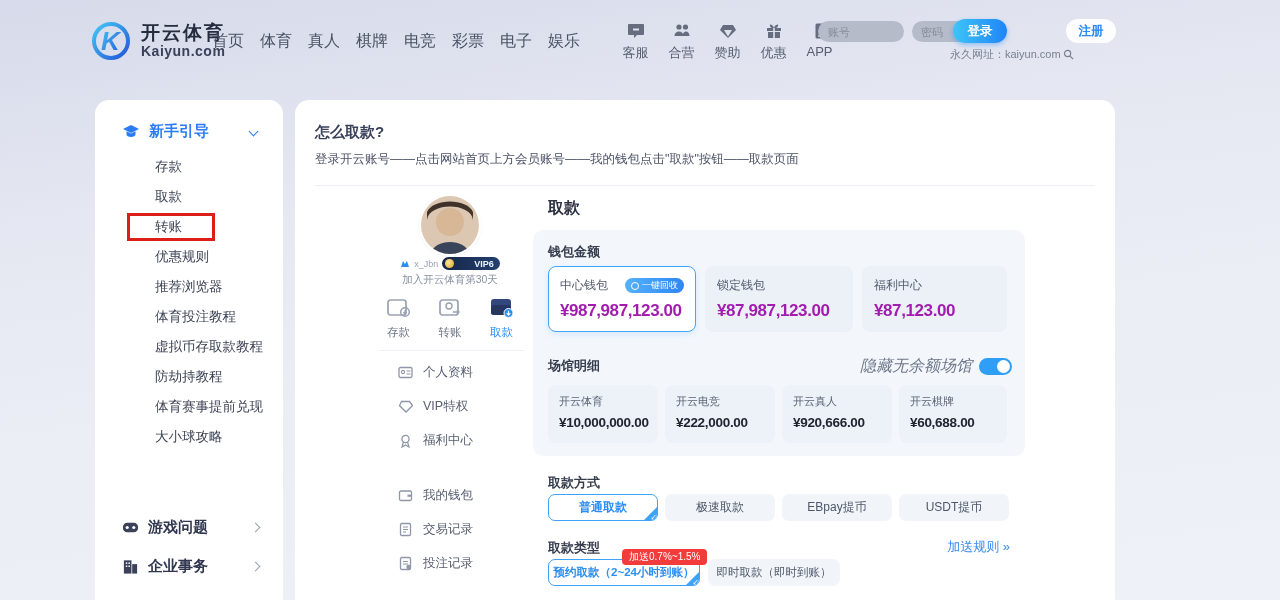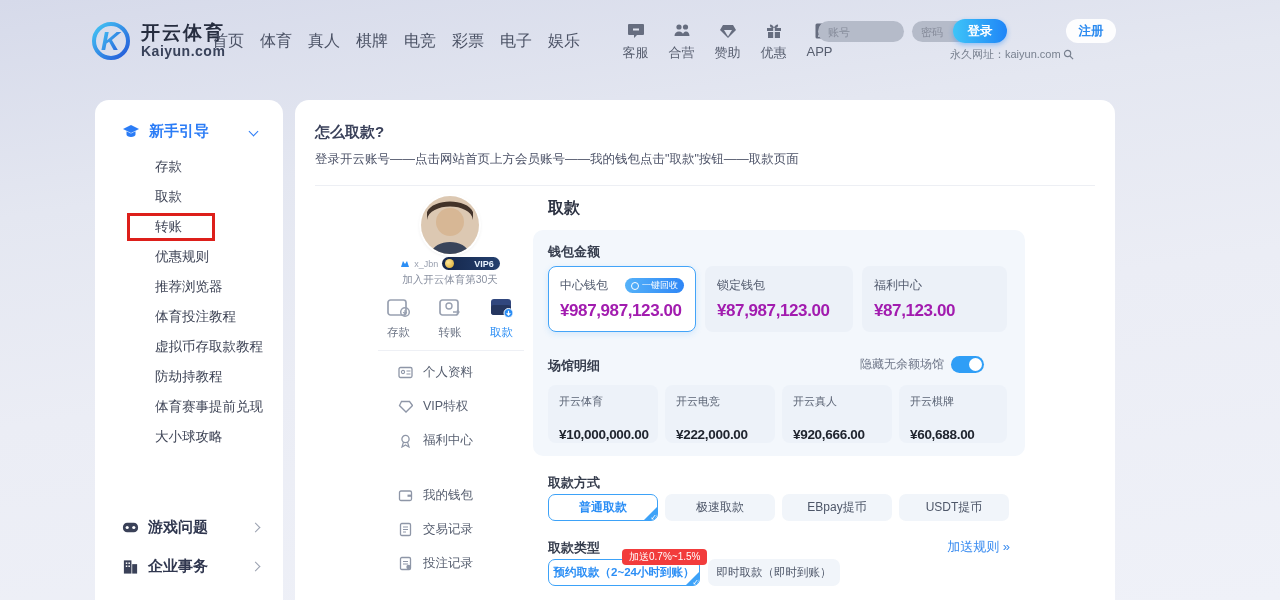--- a/index.html
+++ b/index.html
@@ -95,27 +95,27 @@
   .wcard { width:148px; height:66px; background:#ecf1f8; border-radius:8px; padding:11px 12px; cursor:pointer; }
   .wcard.sel { background:#fff; border:1.5px solid #43a4f8; box-shadow:0 2px 6px rgba(67,164,248,.18); padding:10px 11px; }
   .wc-top { display:flex; align-items:center; justify-content:space-between; }
   .wc-label { font-size:12px; color:#525b6e; }
   .wc-amt { font-size:17px; font-weight:bold; color:#a21caf; margin-top:7px; letter-spacing:-0.4px; white-space:nowrap; }
   .recycle { height:15px; border-radius:8px; background:linear-gradient(90deg,#55b2f9,#2e86f6); color:#fff;
              font-size:9px; display:flex; align-items:center; gap:3px; padding:0 6px; cursor:pointer; }
   .recycle-ic { width:8px; height:8px; border:1.4px solid #fff; border-radius:50%; position:relative; }
   .vlabel { left:548px; top:357px; }
   .toggle-row { left:860px; top:356px; display:flex; align-items:center; gap:7px; }
-  .toggle-label { font-size:12px; color:#6e7688; }
+  .toggle-label { font-size:16px; color:#6e7688;font-style:italic; }
   .toggle { width:33px; height:17px; border-radius:9px; background:#2f9ef6; position:relative; cursor:pointer; }
   .toggle-knob { position:absolute; right:2px; top:2px; width:13px; height:13px; border-radius:50%; background:#fff; }
   .vcards { left:548px; top:385px; display:flex; gap:7px; }
   .vcard { width:110px; height:58px; background:#edf2f9; border-radius:8px; padding:9px 11px; cursor:pointer; }
   .vc-label { font-size:11px; color:#5c6576; }
-  .vc-amt { font-size:13.5px; font-weight:bold; color:#20252f; margin-top:18px; letter-spacing:-0.3px; white-space:nowrap; }
+  .vc-amt { font-size:13.5px; font-weight:bold; color:#20252f; margin-top:6px; letter-spacing:-0.3px; white-space:nowrap; }
   .mlabel { left:548px; top:474px; }
   .mrow { left:548px; top:494px; display:flex; gap:7px; }
   .opt-btn { width:110px; height:27px; border-radius:7px; background:#f1f5fa; color:#4e5769; font-size:12px;
              display:flex; align-items:center; justify-content:center; position:relative; cursor:pointer; white-space:nowrap; }
   .opt-btn.sel { background:#fff; border:1.5px solid #3da2f8; color:#2b8ef5; font-weight:bold; overflow:hidden; }
   .opt-btn.sel::after { content:""; position:absolute; right:0; bottom:0;
                         border-left:13px solid transparent; border-bottom:13px solid #3da2f8; }
   .opt-btn.sel .corner-check { position:absolute; right:0px; bottom:-2px; color:#fff; font-size:8px; z-index:1; }
   .tlabel { left:548px; top:539px; }
   .rule-link { left:935px; top:538px; width:75px; text-align:right; font-size:13px; color:#3a8cf0; cursor:pointer; }

